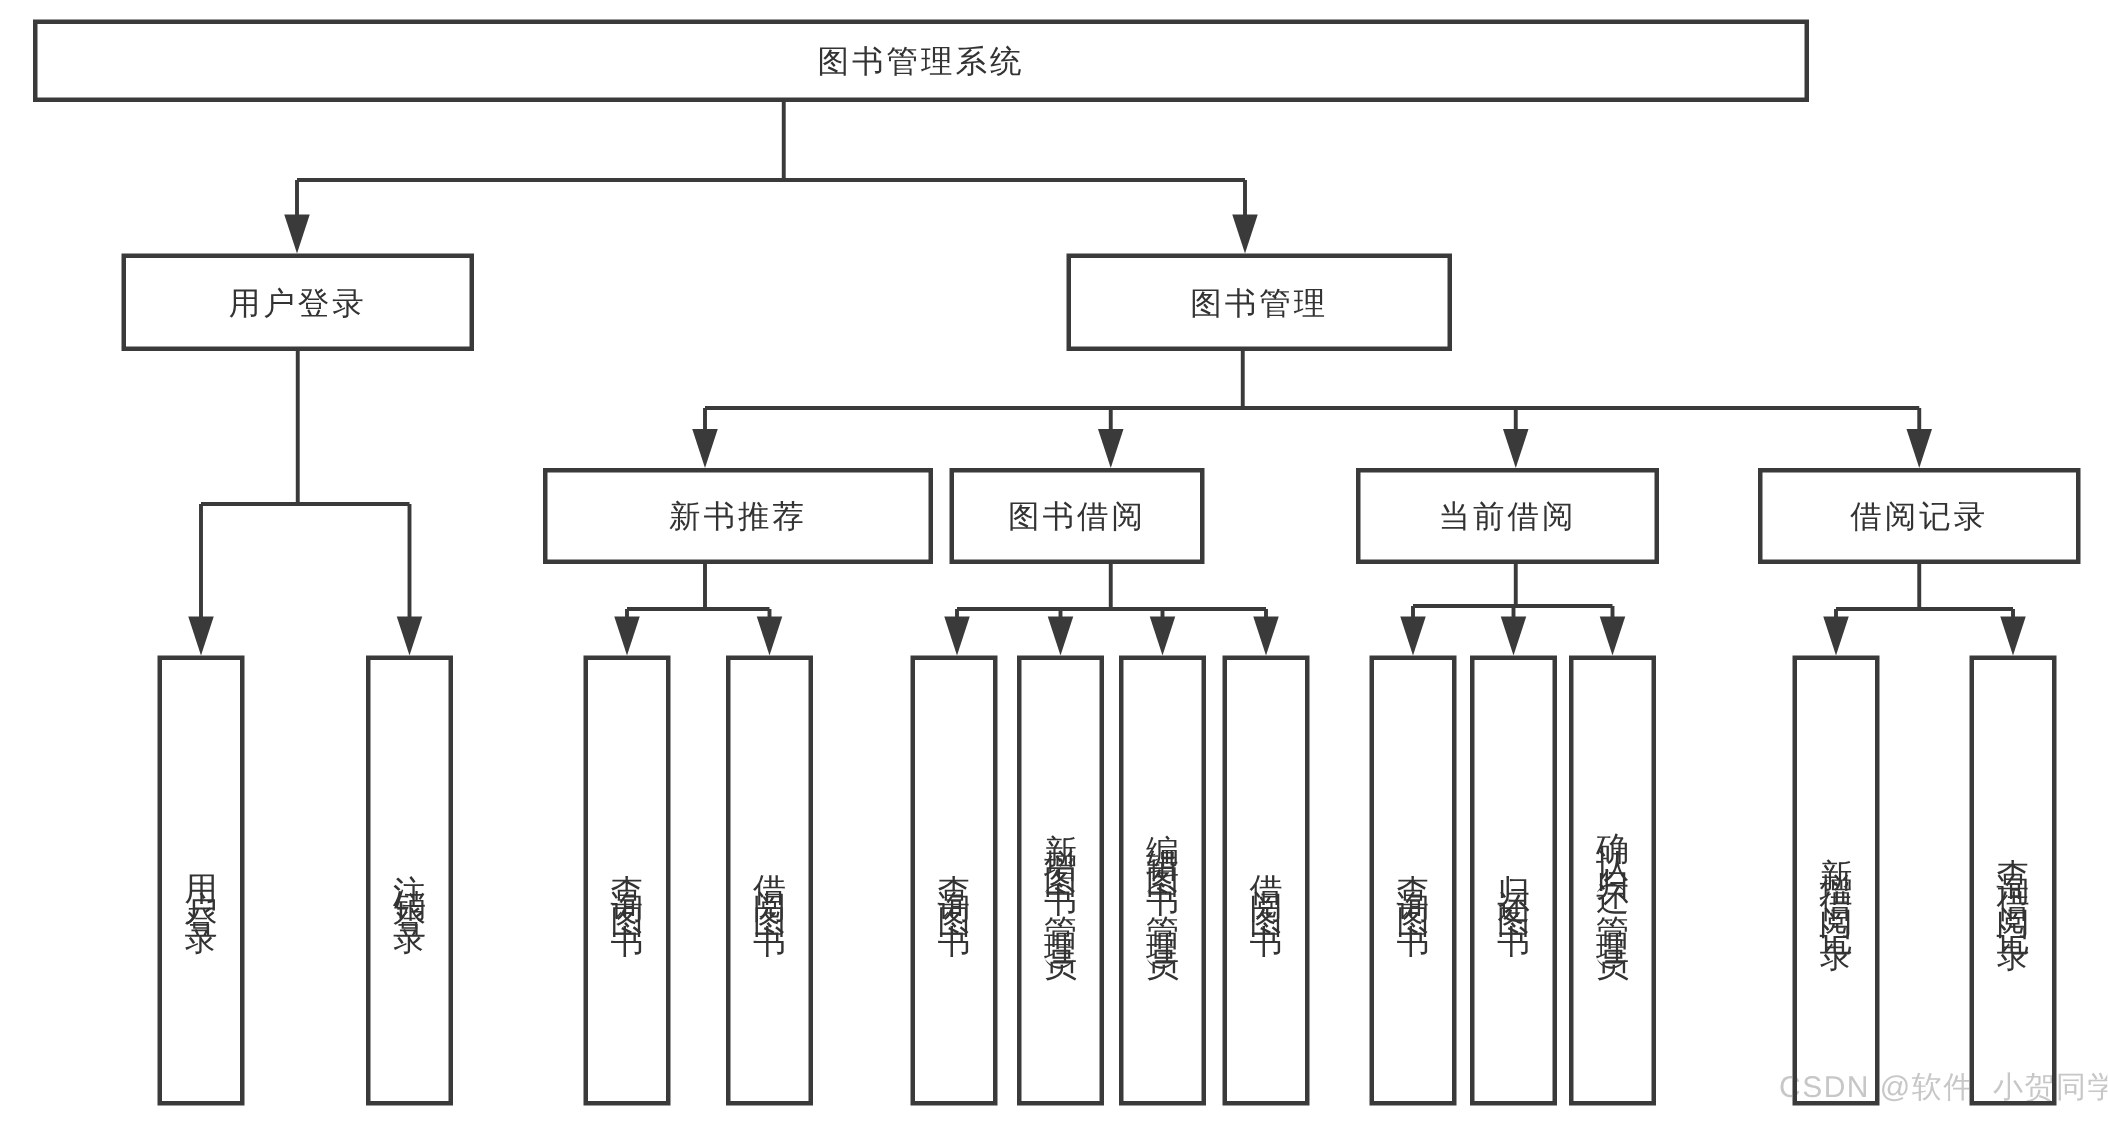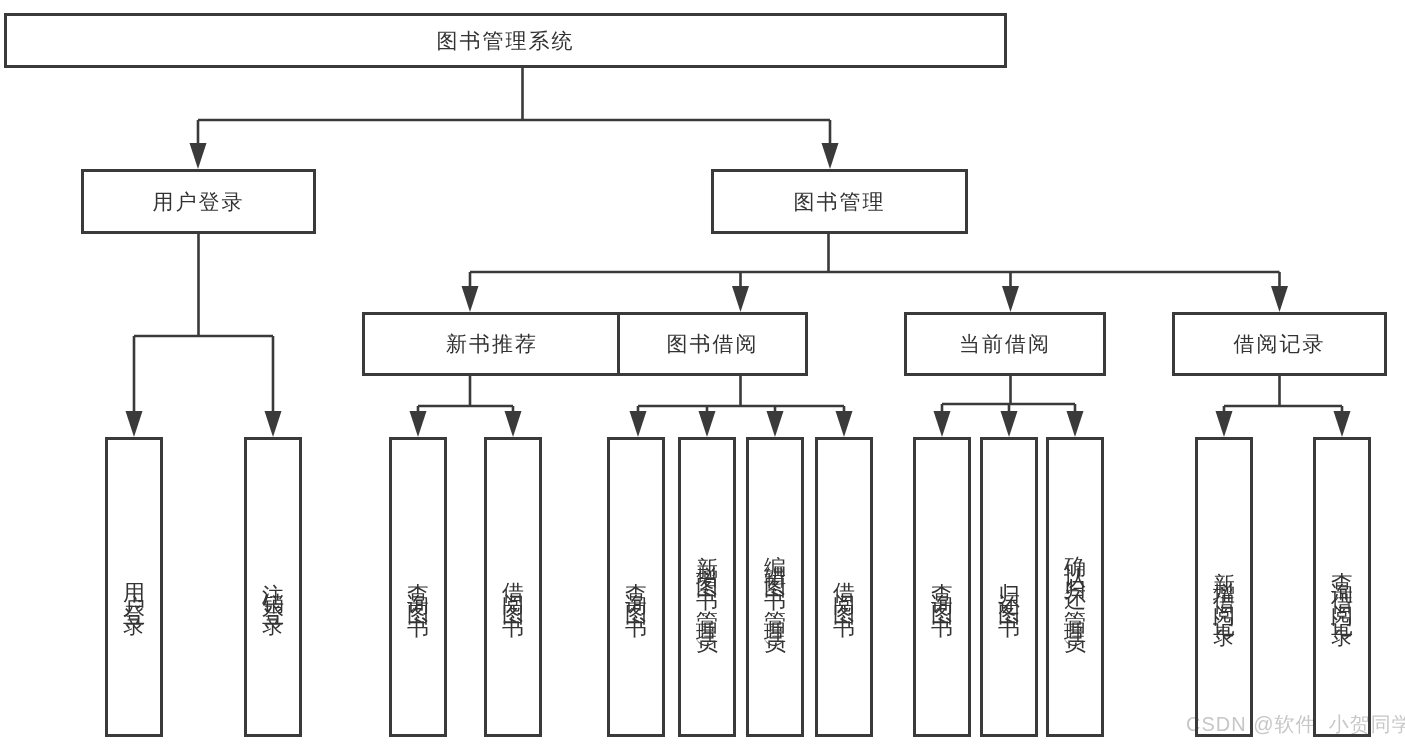--- a/index.html
+++ b/index.html
@@ -77,27 +77,27 @@
     <path class="wire" d="M1010.5 374 V404 M942 404 H1075 M942 404 V414 M1009 404 V414 M1075 404 V414"></path>
     <path class="head" d="M933.5 411 H950.5 L942 437 Z"></path>
     <path class="head" d="M1000.5 411 H1017.5 L1009 437 Z"></path>
     <path class="head" d="M1066.5 411 H1083.5 L1075 437 Z"></path>
 
     <path class="wire" d="M1279.5 374 V406 M1224 406 H1342 M1224 406 V414 M1342 406 V414"></path>
     <path class="head" d="M1215.5 411 H1232.5 L1224 437 Z"></path>
     <path class="head" d="M1333.5 411 H1350.5 L1342 437 Z"></path>
   </svg>
 
-  <div class="node h" style="left:4px;top:13px;width:1003px;height:55px">图书管理系统</div>
+  <div class="node h" style="left:22px;top:13px;width:1184px;height:55px">图书管理系统</div>
 
   <div class="node h" style="left:81px;top:169px;width:235px;height:65px">用户登录</div>
   <div class="node h" style="left:711px;top:169px;width:257px;height:65px">图书管理</div>
 
   <div class="node h" style="left:362px;top:312px;width:260px;height:64px">新书推荐</div>
-  <div class="node h" style="left:617px;top:312px;width:191px;height:64px">图书借阅</div>
+  <div class="node h" style="left:633px;top:312px;width:170px;height:64px">图书借阅</div>
   <div class="node h" style="left:904px;top:312px;width:202px;height:64px">当前借阅</div>
   <div class="node h" style="left:1172px;top:312px;width:215px;height:64px">借阅记录</div>
 
   <div class="node v" style="left:105px;top:437px;width:58px;height:300px">用户登录</div>
   <div class="node v" style="left:244px;top:437px;width:58px;height:300px">注销登录</div>
 
   <div class="node v" style="left:389px;top:437px;width:58px;height:300px">查询图书</div>
   <div class="node v" style="left:484px;top:437px;width:58px;height:300px">借阅图书</div>
 
   <div class="node v" style="left:607px;top:437px;width:58px;height:300px">查询图书</div>

